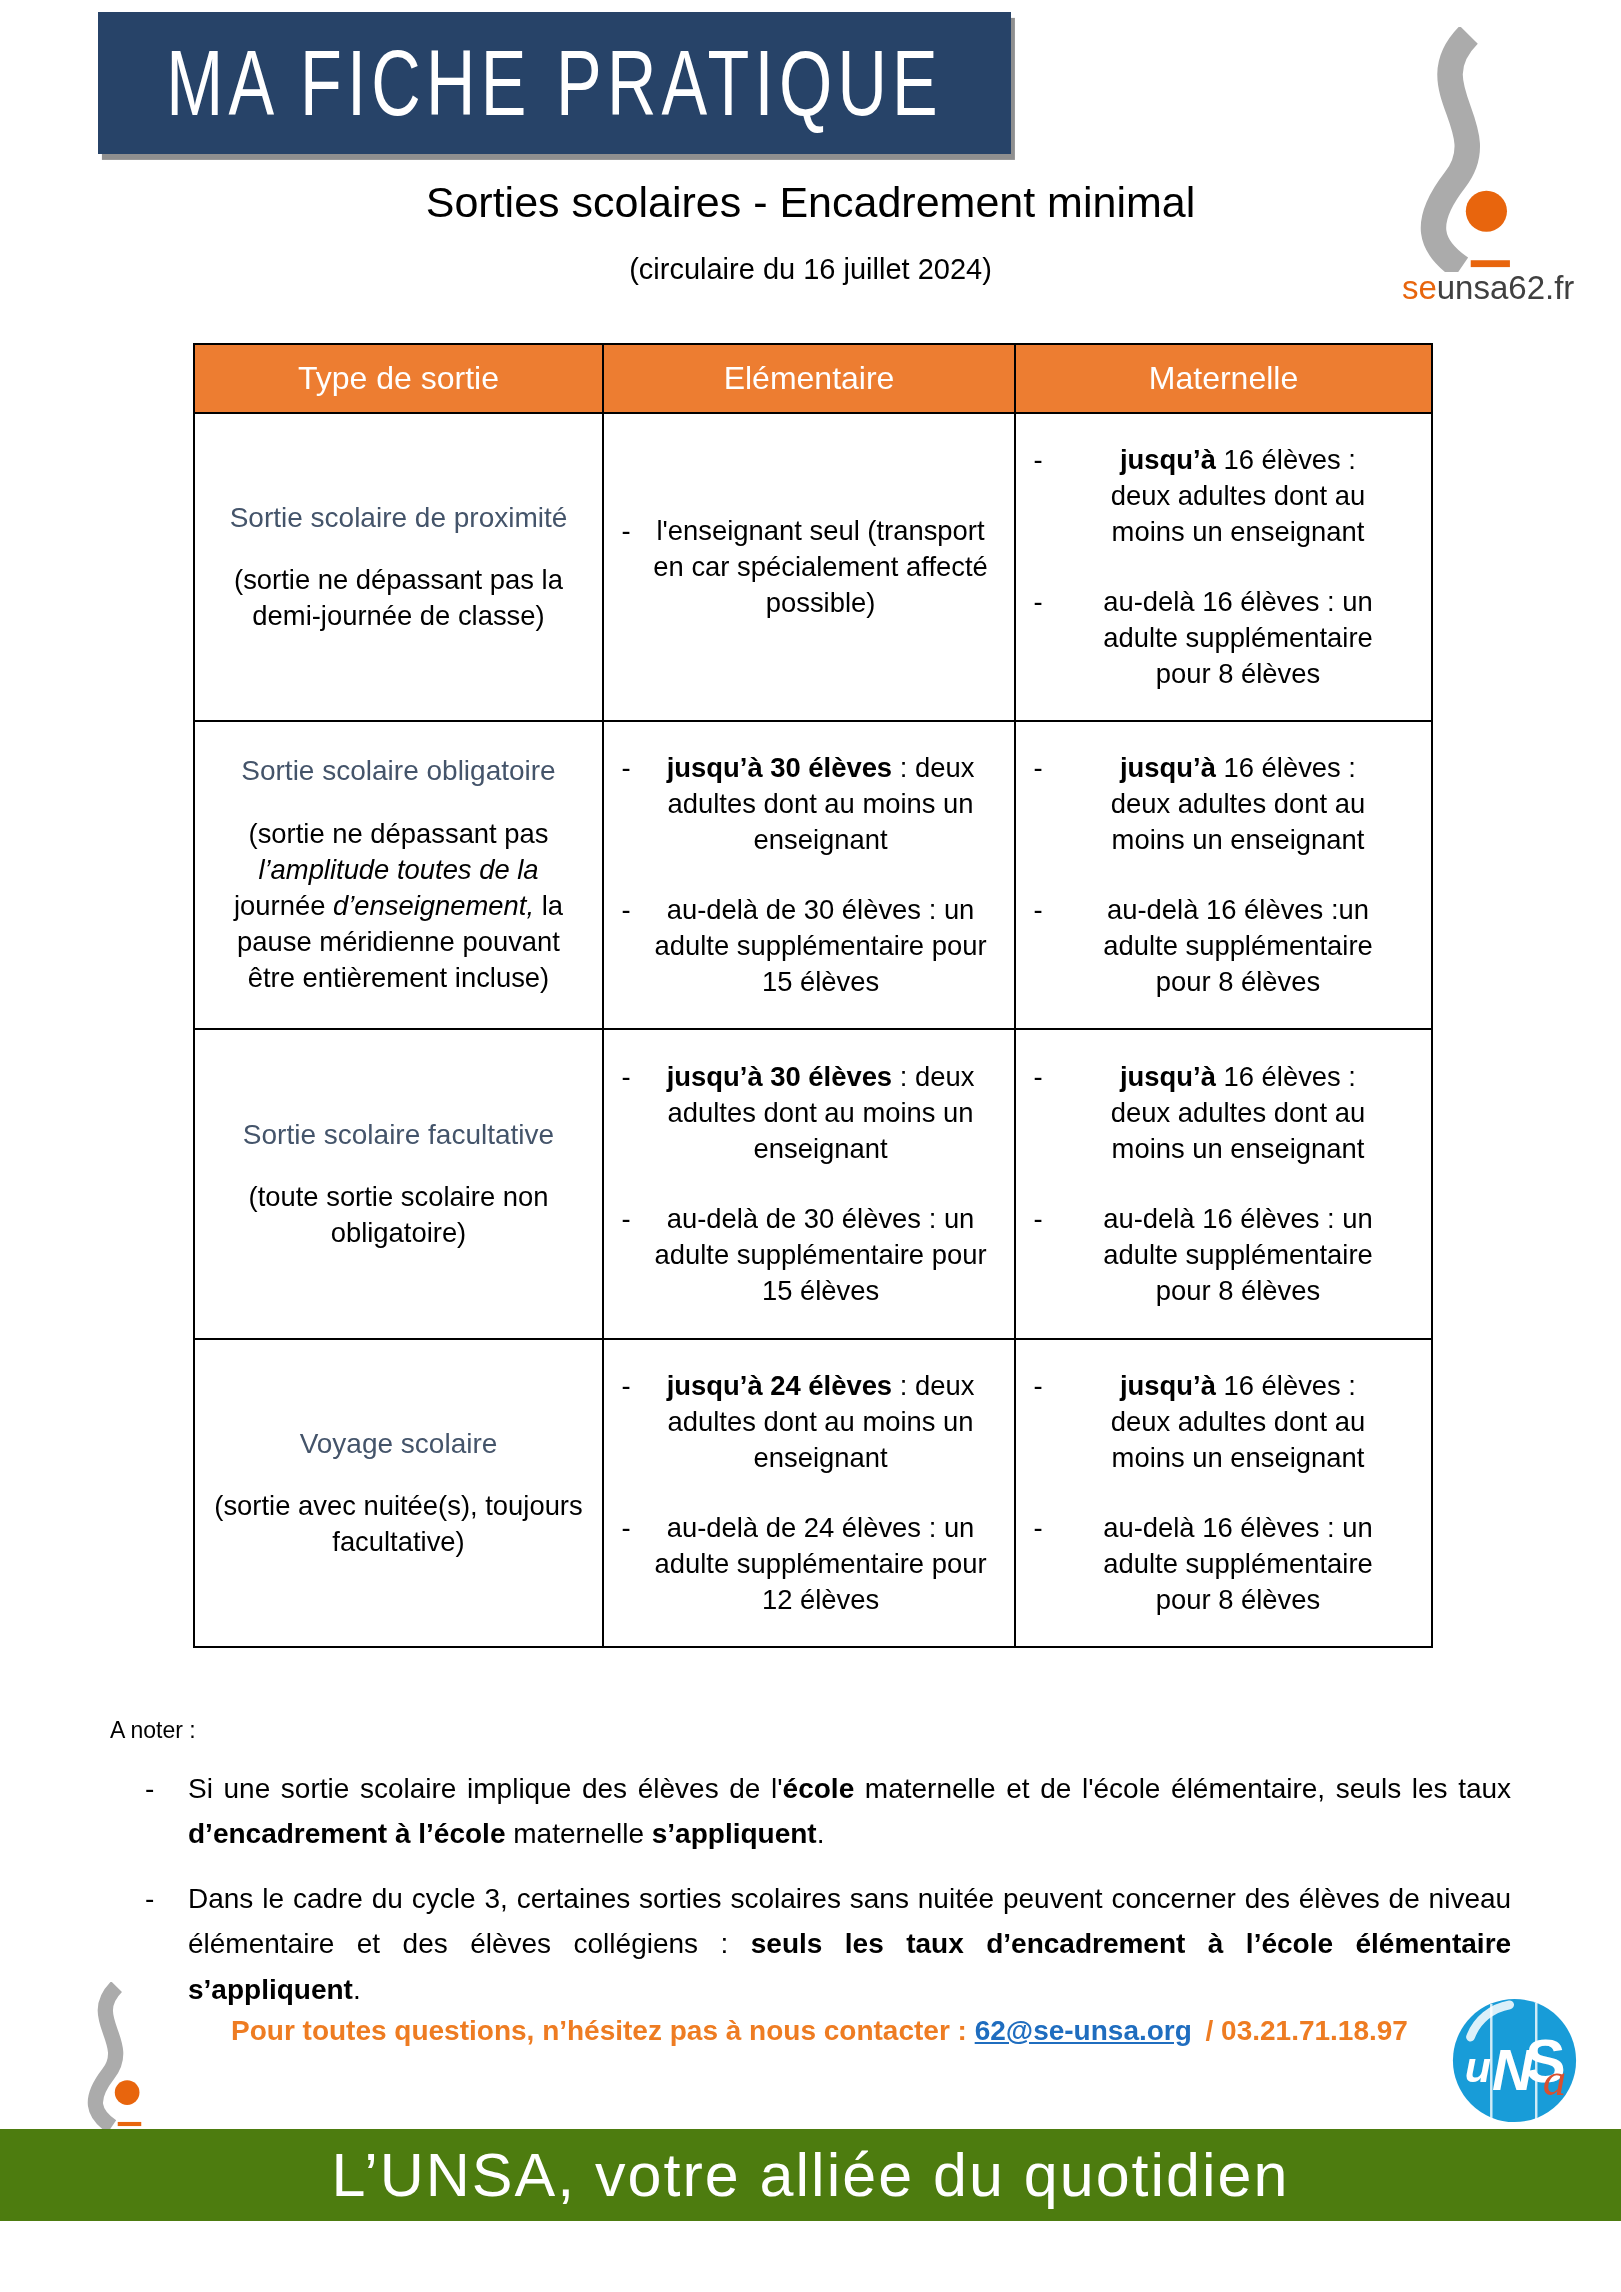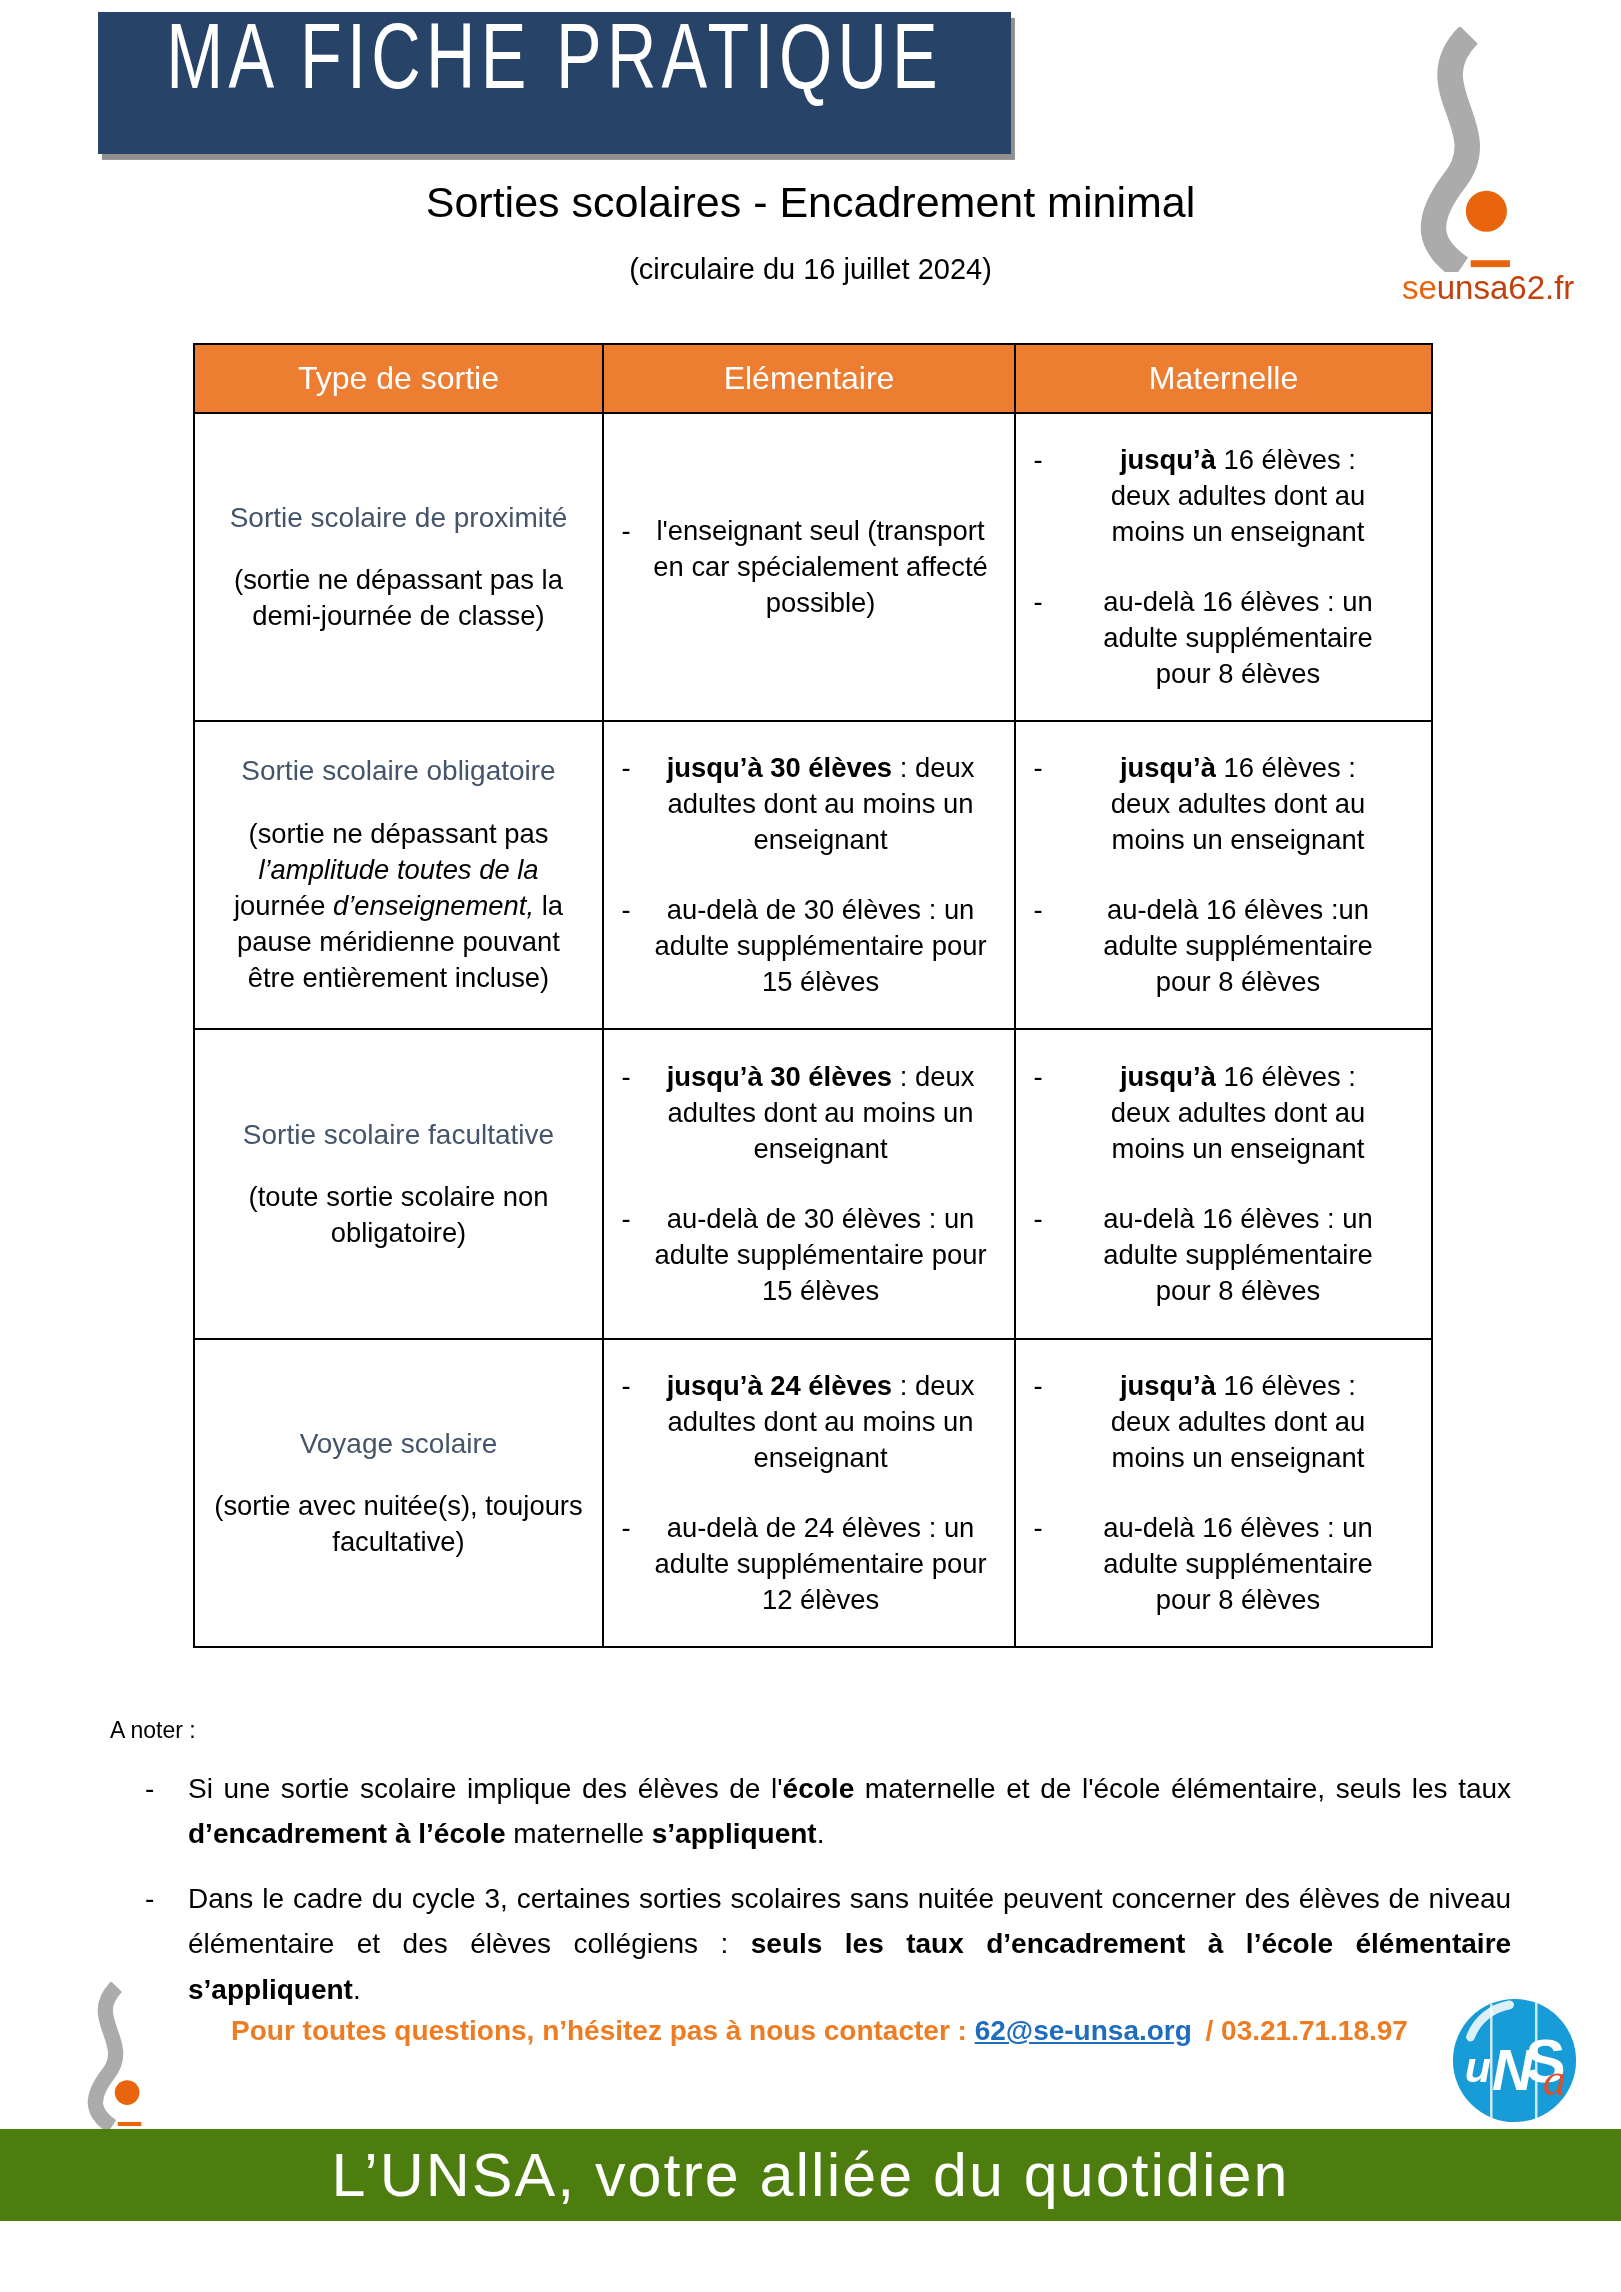--- a/index.html
+++ b/index.html
@@ -2,32 +2,32 @@
 <html><head>
 <meta charset="utf-8">
 <style>
   html,body{margin:0;padding:0;background:#ffffff;}
   .page{position:relative;width:1621px;height:2293px;background:#fff;overflow:hidden;
         font-family:"Liberation Sans",sans-serif;color:#000;}
 
   
   .top-banner{position:absolute;left:98px;top:11.8px;width:913px;height:142px;
               background:#274368;box-shadow:3.9px 5.9px 0 #8f8f8f;
-              display:flex;align-items:flex-start;justify-content:center;}
+              display:flex;align-items:center;justify-content:center;}
   .banner-text{color:#fff;font-size:76px;font-weight:400;letter-spacing:5.9px;white-space:nowrap;
                transform:scaleY(1.22) scaleX(0.9);}
 
   .main-title{position:absolute;left:0;right:0;top:178px;text-align:center;font-size:43px;}
   .subtitle{position:absolute;left:0;right:0;top:253px;text-align:center;font-size:29px;}
 
   
   .logo-top{position:absolute;left:1398px;top:26.5px;width:225px;height:284px;}
   .logo-site{position:absolute;left:3.9px;top:242px;font-size:33px;white-space:nowrap;}
   .site-se{color:#E8650D;}
-  .site-rest{color:#c2410c;}
+  .site-rest{color:#404040;}
 
   
   .enc-table{position:absolute;left:193px;top:343px;width:1237px;border-collapse:collapse;table-layout:fixed;}
   .enc-table th,.enc-table td{border:2.9px solid #000;vertical-align:middle;}
   .enc-table th{height:65px;background:#ED7D31;color:#fff;font-size:32px;font-weight:400;}
   .enc-table td{padding:11.8px 17.6px;font-size:27.4px;line-height:1.32;}
   .cell-type{text-align:center;}
   .type-title{color:#44546A;font-size:28px;margin-bottom:25.5px;}
   .type-desc{color:#000;}
   .bullets{display:flex;flex-direction:column;gap:33px;}

